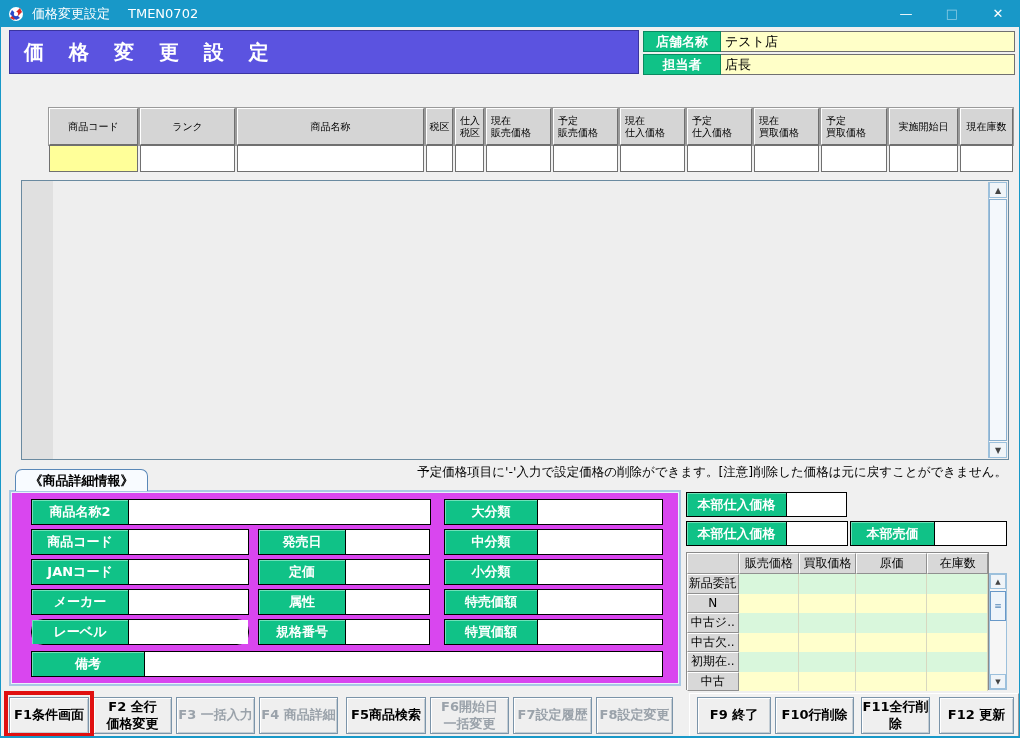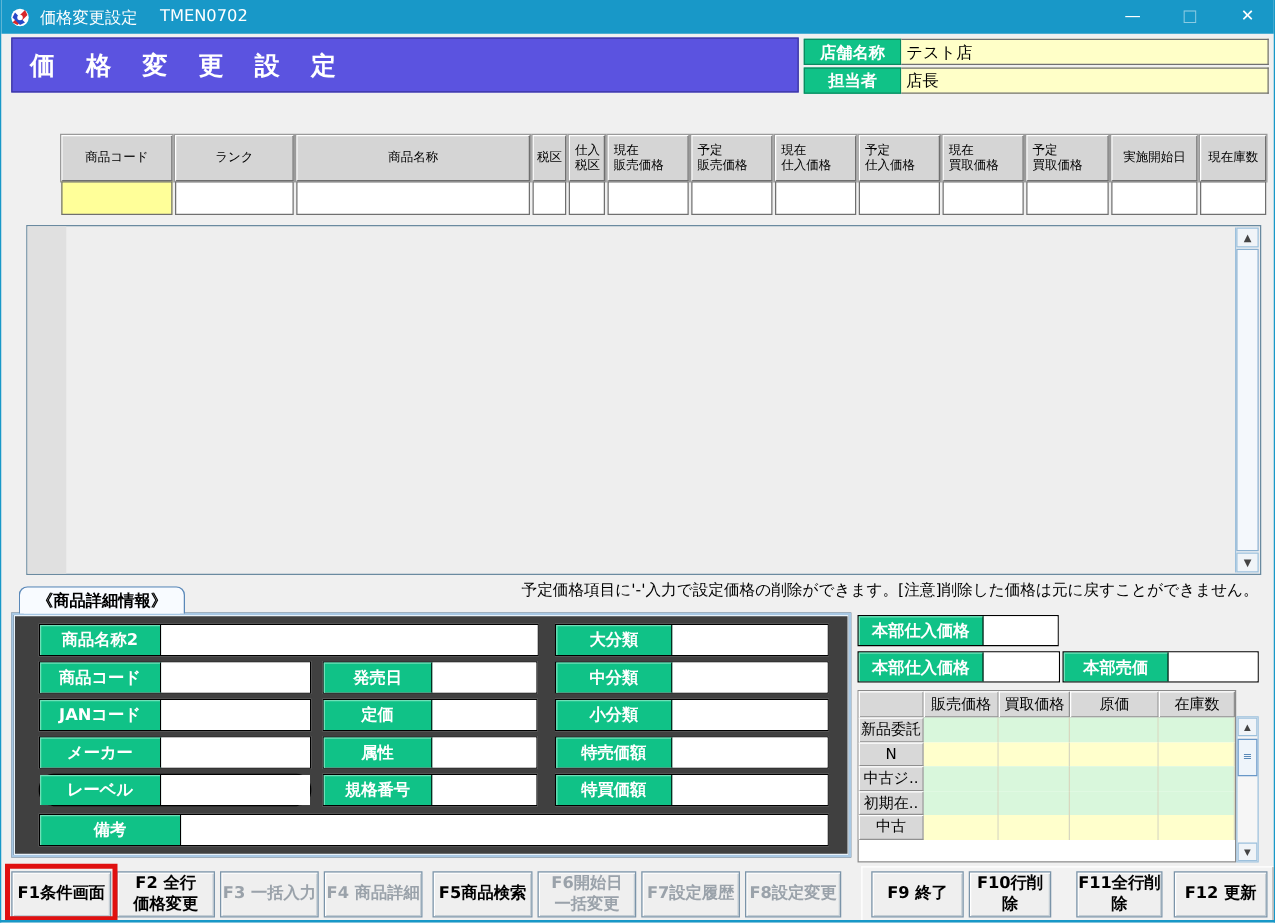--- a/index.html
+++ b/index.html
@@ -45,21 +45,21 @@
   .vscroll { position:absolute; right:1px; top:1px; width:19px; height:276px; background:#f6f6f6; border-left:1px solid #9cc0dc; }
   .sbtn { position:absolute; left:0; width:18px; height:16px; background:#f0f4f8; border:1px solid #9cc0dc; display:flex; align-items:center; justify-content:center; font-size:8px; color:#444; }
   .sb-up { top:0; } .sb-dn { bottom:0; }
   .sthumb { position:absolute; left:0; top:17px; width:18px; height:242px; background:#f4f8fc; border:1px solid #8ab0d0; }
 
   
   .note { position:absolute; right:12px; top:464px; font-size:12.5px; color:#000; }
 
   
   .tab { position:absolute; left:14px; top:469px; width:133px; height:22px; background:#f8fbff; border:1px solid #5a88b8; border-bottom:none; border-radius:7px 7px 0 0; font-size:13px; font-weight:bold; display:flex; align-items:center; justify-content:center; z-index:3; }
-  .dpanel { position:absolute; left:8px; top:490px; width:672px; height:196px; border:2px solid #a8c8e4; box-shadow:inset 0 0 0 1px #e8f2fa; background:#404040; z-index:2; }
+  .dpanel { position:absolute; left:8px; top:490px; width:672px; height:196px; border:2px solid #a8c8e4; box-shadow:inset 0 0 0 1px #e8f2fa; background:#d946ef; z-index:2; }
   .fbox { position:absolute; height:26px; border:1px solid #000; background:#fff; display:flex; }
   .flab { background:#10c287; color:#fff; font-size:13px; font-weight:bold; display:flex; align-items:center; justify-content:center; border-right:1px solid #000; box-shadow:inset 1px 1px 0 #6fe0b8; }
   .fval { flex:1; background:#fff; }
 
   
   .pbox { position:absolute; height:25px; border:1px solid #000; background:#fff; display:flex; }
   .stock-table { position:absolute; left:685px; top:552px; width:303px; height:138px; border:1px solid #8a8a8a; background:#fff; font-size:12px; }
   .st-row { display:flex; }
   .st-h { background:#d8d8d8; border:1px solid; border-color:#fff #909090 #909090 #fff; display:flex; align-items:center; justify-content:center; height:21px; }
   .st-rh { background:#d8d8d8; border:1px solid; border-color:#fff #909090 #909090 #fff; display:flex; align-items:center; justify-content:center; height:19.5px; width:52px; overflow:hidden; white-space:nowrap; }
@@ -263,20 +263,27 @@
       <div class="st-c ry" style="width:61px"></div>
   </div>
   <div class="st-row">
     <div class="st-rh">中古ジ..</div>
     <div class="st-c rg" style="width:61px"></div>
       <div class="st-c rg" style="width:57px"></div>
       <div class="st-c rg" style="width:72px"></div>
       <div class="st-c rg" style="width:61px"></div>
   </div>
   <div class="st-row">
+    <div class="st-rh">中古欠..</div>
+    <div class="st-c ry" style="width:61px"></div>
+      <div class="st-c ry" style="width:57px"></div>
+      <div class="st-c ry" style="width:72px"></div>
+      <div class="st-c ry" style="width:61px"></div>
+  </div>
+  <div class="st-row">
     <div class="st-rh">初期在..</div>
     <div class="st-c rg" style="width:61px"></div>
       <div class="st-c rg" style="width:57px"></div>
       <div class="st-c rg" style="width:72px"></div>
       <div class="st-c rg" style="width:61px"></div>
   </div>
   <div class="st-row">
     <div class="st-rh">中古</div>
     <div class="st-c ry" style="width:61px"></div>
       <div class="st-c ry" style="width:57px"></div>
@@ -296,17 +303,17 @@
 <div class="fkey" style="left:92px;  width:79px;">F2 全行
 価格変更</div>
 <div class="fkey disabled" style="left:175px; width:79px;">F3 一括入力</div>
 <div class="fkey disabled" style="left:258px; width:79px;">F4 商品詳細</div>
 <div class="fkey" style="left:345px; width:80px;">F5商品検索</div>
 <div class="fkey disabled" style="left:429px; width:79px;">F6開始日
 一括変更</div>
 <div class="fkey disabled" style="left:512px; width:79px;">F7設定履歴</div>
 <div class="fkey disabled" style="left:595px; width:77px;">F8設定変更</div>
 <div class="fkey" style="left:696px; width:74px;">F9 終了</div>
-<div class="fkey" style="left:774px; width:66px;">F10行削除</div>
+<div class="fkey" style="left:774px; width:79px;">F10行削除</div>
 <div class="fkey" style="left:860px; width:69px;">F11全行削除</div>
 <div class="fkey" style="left:938px; width:75px;">F12 更新</div>
 
 <div class="f1-red"></div>
 
 </body></html>

